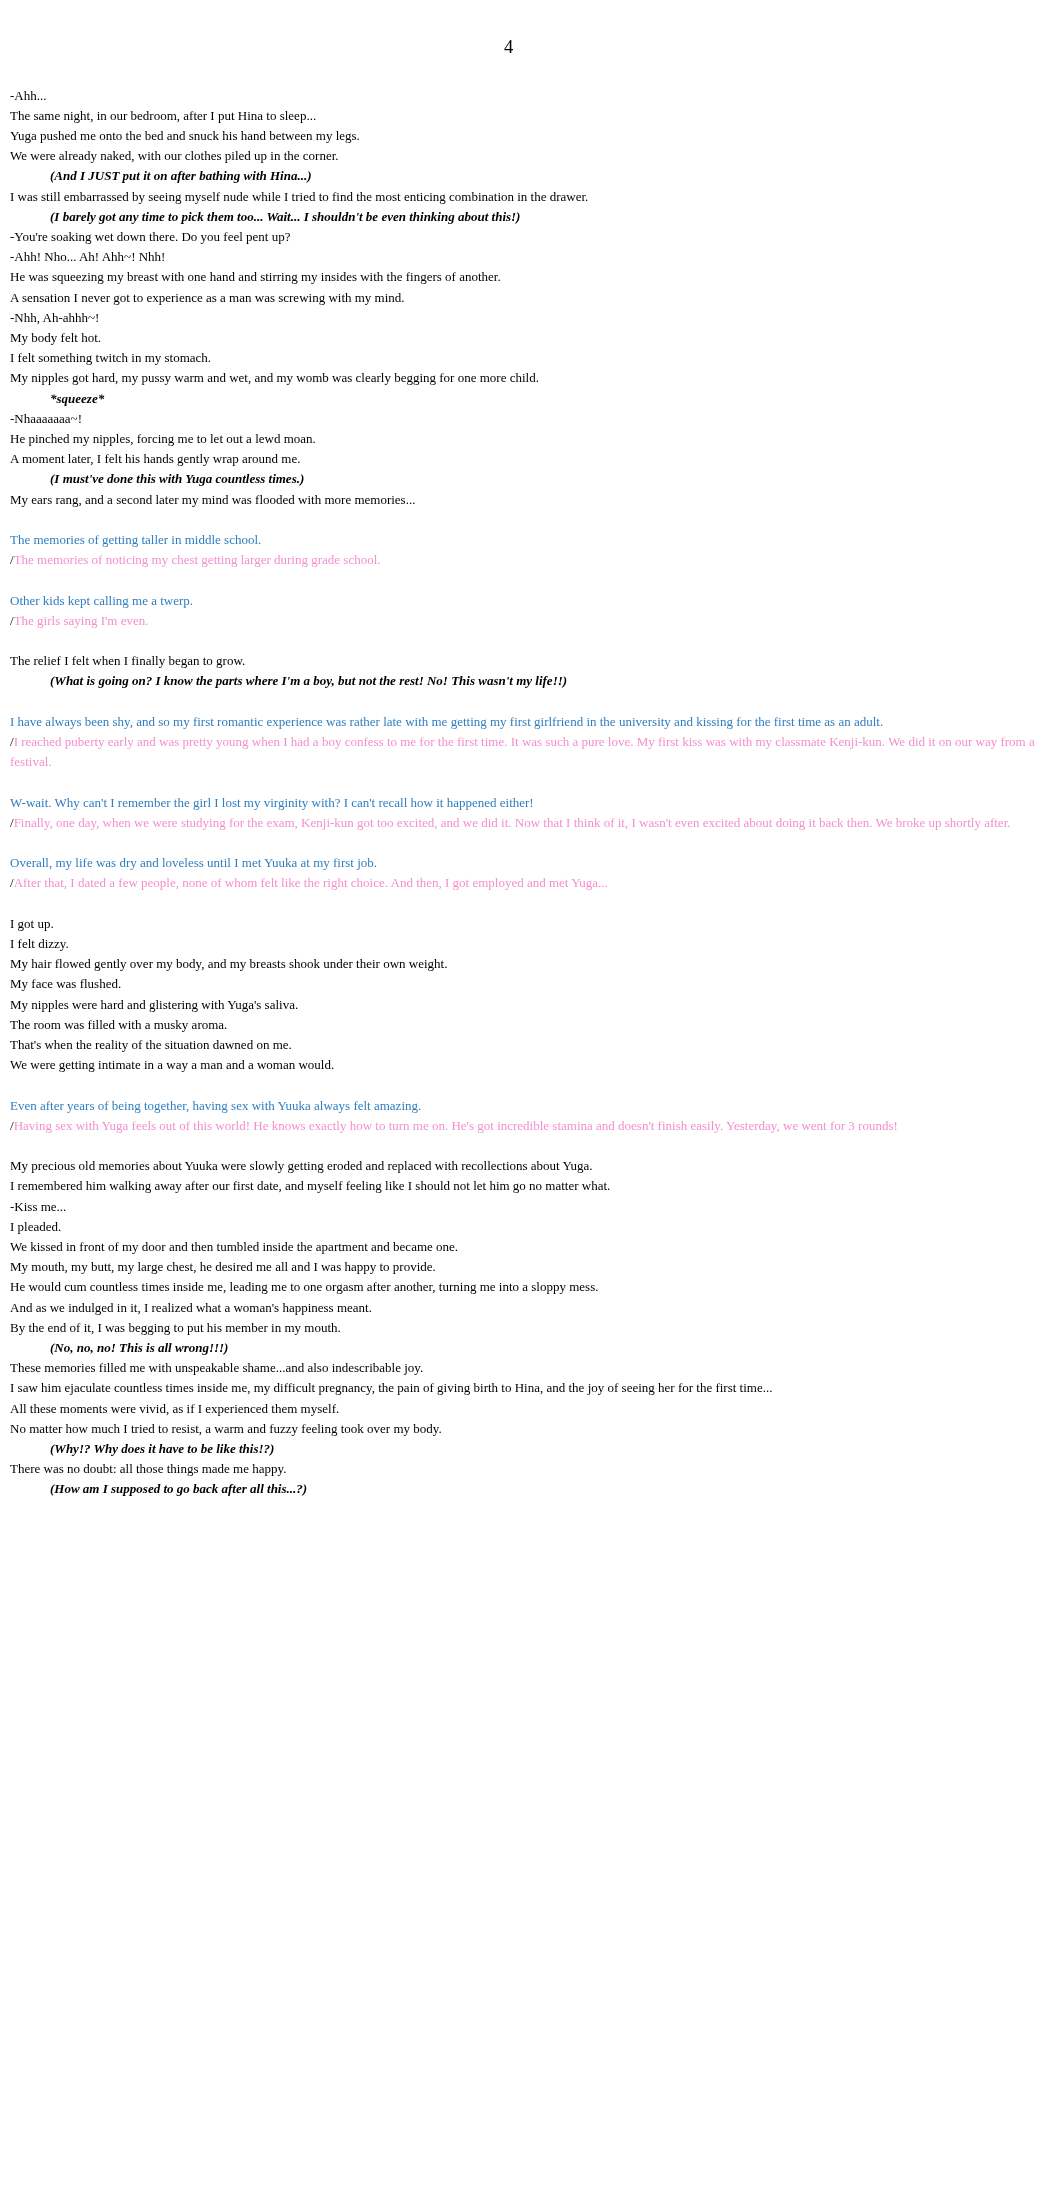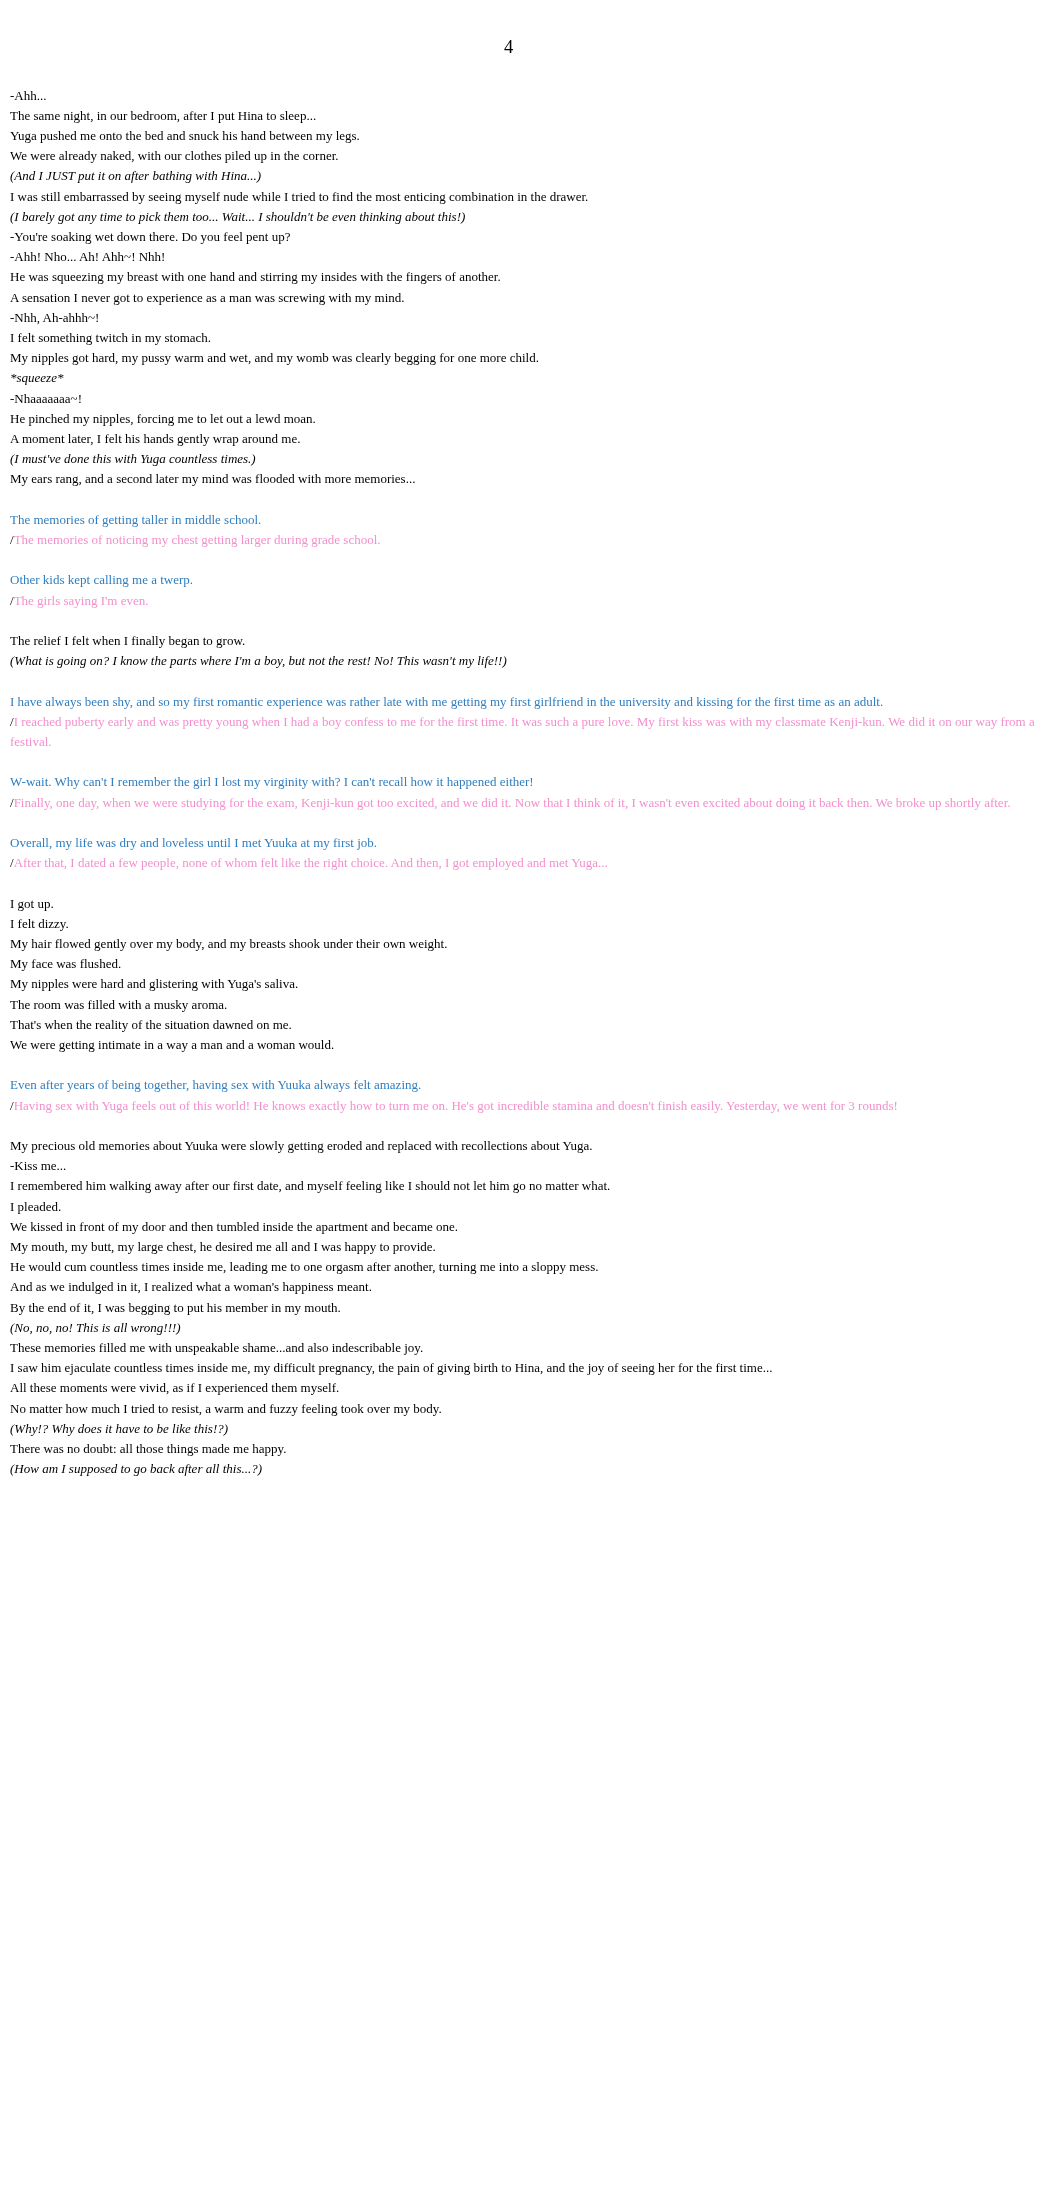--- a/index.html
+++ b/index.html
@@ -41,21 +41,22 @@
   }
   .gap {
     height: 20.2px;
   }
   .ln {
     white-space: pre-wrap;
     word-wrap: break-word;
   }
   .ital {
     font-style: italic;
-    font-weight: 400;
+    font-weight: 700;
+    margin-left: 40px;
   }
   .blue {
     color: #2f7ec0;
     font-family: Liberation Serif, serif;
   }
   .pink {
     color: #f48fcd;
     margin-top: 37px;
   }
   .slash {
@@ -77,20 +78,21 @@
         <div class="ln"><span class="narration">Yuga pushed me onto the bed and snuck his hand between my legs.</span></div>
         <div class="ln"><span class="narration">We were already naked, with our clothes piled up in the corner.</span></div>
         <div class="ln"><span class="ital narration">(And I JUST put it on after bathing with Hina...)</span></div>
         <div class="ln"><span class="narration">I was still embarrassed by seeing myself nude while I tried to find the most enticing combination in the drawer.</span></div>
         <div class="ln"><span class="ital narration">(I barely got any time to pick them too... Wait... I shouldn't be even thinking about this!)</span></div>
         <div class="ln"><span class="narration">-You're soaking wet down there. Do you feel pent up?</span></div>
         <div class="ln"><span class="narration">-Ahh! Nho... Ah! Ahh~! Nhh!</span></div>
         <div class="ln"><span class="narration">He was squeezing my breast with one hand and stirring my insides with the fingers of another.</span></div>
         <div class="ln"><span class="narration">A sensation I never got to experience as a man was screwing with my mind.</span></div>
         <div class="ln"><span class="narration">-Nhh, Ah-ahhh~!</span></div>
+        <div class="ln"><span class="narration">My body felt hot.</span></div>
         <div class="ln"><span class="narration">I felt something twitch in my stomach.</span></div>
         <div class="ln"><span class="narration">My nipples got hard, my pussy warm and wet, and my womb was clearly begging for one more child.</span></div>
         <div class="ln"><span class="ital narration">*squeeze*</span></div>
         <div class="ln"><span class="narration">-Nhaaaaaaa~!</span></div>
         <div class="ln"><span class="narration">He pinched my nipples, forcing me to let out a lewd moan.</span></div>
         <div class="ln"><span class="narration">A moment later, I felt his hands gently wrap around me.</span></div>
         <div class="ln"><span class="ital narration">(I must've done this with Yuga countless times.)</span></div>
         <div class="ln"><span class="narration">My ears rang, and a second later my mind was flooded with more memories...</span></div>
       </div>
       <div class="gap"></div>
@@ -135,22 +137,22 @@
         <div class="ln"><span class="narration">We were getting intimate in a way a man and a woman would.</span></div>
       </div>
       <div class="gap"></div>
       <div class="blk">
         <div class="ln"><span class="blue">Even after years of being together, having sex with Yuuka always felt amazing.</span></div>
         <div class="ln"><span class="slash">/</span><span class="pink">Having sex with Yuga feels out of this world! He knows exactly how to turn me on. He's got incredible stamina and doesn't finish easily. Yesterday, we went for 3 rounds!</span></div>
       </div>
       <div class="gap"></div>
       <div class="blk">
         <div class="ln"><span class="narration">My precious old memories about Yuuka were slowly getting eroded and replaced with recollections about Yuga.</span></div>
+        <div class="ln"><span class="narration">I remembered him walking away after our first date, and myself feeling like I should not let him go no matter what.</span></div>
         <div class="ln"><span class="narration">-Kiss me...</span></div>
-        <div class="ln"><span class="narration">I remembered him walking away after our first date, and myself feeling like I should not let him go no matter what.</span></div>
         <div class="ln"><span class="narration">I pleaded.</span></div>
         <div class="ln"><span class="narration">We kissed in front of my door and then tumbled inside the apartment and became one.</span></div>
         <div class="ln"><span class="narration">My mouth, my butt, my large chest, he desired me all and I was happy to provide.</span></div>
         <div class="ln"><span class="narration">He would cum countless times inside me, leading me to one orgasm after another, turning me into a sloppy mess.</span></div>
         <div class="ln"><span class="narration">And as we indulged in it, I realized what a woman's happiness meant.</span></div>
         <div class="ln"><span class="narration">By the end of it, I was begging to put his member in my mouth.</span></div>
         <div class="ln"><span class="ital narration">(No, no, no! This is all wrong!!!)</span></div>
         <div class="ln"><span class="narration">These memories filled me with unspeakable shame...and also indescribable joy.</span></div>
         <div class="ln"><span class="narration">I saw him ejaculate countless times inside me, my difficult pregnancy, the pain of giving birth to Hina, and the joy of seeing her for the first time...</span></div>
         <div class="ln"><span class="narration">All these moments were vivid, as if I experienced them myself.</span></div>

